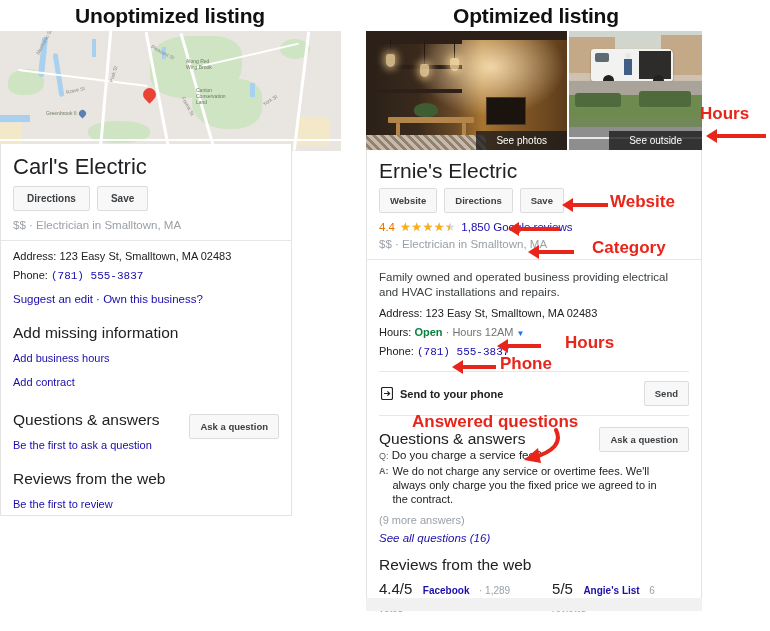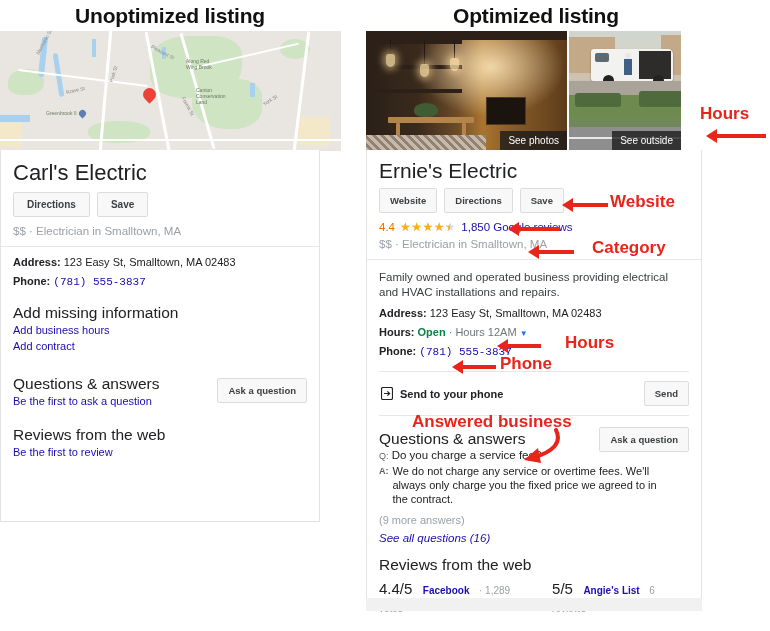--- a/index.html
+++ b/index.html
@@ -25,21 +25,21 @@
   #title-left  { left: 0;   width: 340px; }
   #title-right { left: 366px; width: 340px; }
 
   
   .card {
     position: absolute;
     background: #fff;
     border: 1px solid #e3e3e3;
     border-top: none;
   }
-  #card-left  { left: 0px;   top: 150px; width: 320px; height: 372px; }
+  #card-left  { left: 0px;   top: 144px; width: 292px; height: 372px; }
   #card-right { left: 366px; top: 150px; width: 336px; height: 461px; }
 
   
   #map {
     position: absolute; left: 0px; top: 31px; width: 341px; height: 120px;
     overflow: hidden;
     background: #e9e6e1;
   }
   .map-green { position:absolute; background:#cfe4c3; }
   .map-water { position:absolute; background:#a9d1ee; }
@@ -66,21 +66,21 @@
   #photos {
     position:absolute; left:366px; top:31px; width:336px; height:120px;
     display:flex; gap:2px; overflow:hidden;
   }
   .photo { position:relative; overflow:hidden; }
   .photo-a { width:201px; height:120px;
     background:
       radial-gradient(ellipse at 62% 30%, rgba(255,233,190,0.85) 0%, rgba(255,220,160,0) 42%),
       linear-gradient(90deg, #2a2018 0%, #3a2a1c 26%, #6b4a28 45%, #a8742f 58%, #8a5c27 72%, #5d3c1c 100%);
   }
-  .photo-b { width:112px; height:120px;
+  .photo-b { width:133px; height:120px;
     background: linear-gradient(180deg, #bfae9a 0%, #cfc3b1 40%, #9aa87f 55%, #6f8a55 72%, #7c7e72 100%);
   }
   
   .beam { position:absolute; background:#2c2018; }
   .lamp { position:absolute; width:9px;height:13px;border-radius:3px 3px 6px 6px;
           background:rgba(255,226,170,0.75); box-shadow:0 0 7px 3px rgba(255,215,150,.55); }
   .lampwire { position:absolute; width:1px; background:#241a12; }
   .table { position:absolute; background:#b4854a; border-radius:1px; }
   .plant { position:absolute; background:#3f5c32; border-radius:50% 50% 40% 40%; }
   .rug { position:absolute; background:repeating-linear-gradient(45deg,#c9b9a4 0 3px,#8d8275 3px 6px); }
@@ -97,21 +97,21 @@
   .hedge { position:absolute; background:#4f6a3c; border-radius:3px; }
   .street { position:absolute; background:#8e8e8e; }
   .stripe { position:absolute; background:#e8e8e8; }
   .worker-h { position:absolute; background:#e8e8e8; border-radius:50%; }
   .worker-b { position:absolute; background:#3f5f86; }
 
   .photo-cap {
     position:absolute; right:0; bottom:0;
     background:rgba(25,25,25,0.78);
     color:#fff; font-size:10px; line-height:12px;
-    padding:4px 8px;
+    padding:4px 20px;
   }
 
   
   .biz-name { font-size:22px; color:#202124; padding:10px 12px 6px 12px; font-weight:400; }
   #card-right .biz-name { font-size:21px; padding:9px 12px 5px 12px; }
 
   .btnrow { display:flex; gap:7px; padding:0 12px 8px 12px; }
   .gbtn {
     background:#f8f8f8; border:1px solid #dcdcdc; border-radius:2px;
     font-size:10px; font-weight:bold; color:#3c4043;
@@ -124,31 +124,31 @@
 
   .ratingrow { display:flex; align-items:center; gap:5px; padding:0 12px 5px 12px; font-size:11.5px; }
   .rnum { color:#e37400; font-size:11.5px; }
   .stars { position:relative; display:inline-block; font-size:12px; line-height:12px; letter-spacing:0.5px; color:#dadce0; }
   .stars .fill { position:absolute; left:0; top:0; overflow:hidden; white-space:nowrap; color:#fbad14; }
   .rev-link { color:#1a0dab; font-size:11.5px; }
 
   .descr { padding:10px 12px 7px 12px; font-size:11.5px; line-height:15px; color:#3c4043; }
 
   .infoline { padding:0 12px 7px 12px; font-size:11px; color:#202124; }
-  .infoline b { font-weight:bold;text-align:center; }
+  .infoline b { font-weight:normal;text-align:center; }
   .blue { color:#1a0dab;font-family:Liberation Mono, monospace; }
   .green { color:#0b8043; font-weight:bold;text-align:center; }
   .grayx { color:#70757a; }
   .caret { color:#1a73e8; font-size:8px; }
 
   .links { padding:4px 12px 10px 12px; font-size:11.5px; }
   .links a { color:#1a0dab; text-decoration:none; }
 
   .sect-h { font-size:15.5px; color:#202124; padding:9px 12px 2px 12px; }
-  .sect-sub { font-size:11px; padding:0 12px 8px 12px; }
+  .sect-sub { font-size:11px; padding:0 12px 8px 12px;margin-top:8px; }
   .sect-sub a { color:#1a0dab; text-decoration:none; }
 
   .rowflex { display:flex; justify-content:space-between; align-items:flex-start; }
 
   .sendrow {
     display:flex; align-items:center; justify-content:space-between;
     padding:9px 12px 9px 14px;
   }
   .sendlbl { font-size:11px; font-weight:bold; color:#202124; display:flex; align-items:center; gap:7px; }
 
@@ -237,20 +237,23 @@
     <div style="height:9px;"></div>
     <div class="infoline">
       <b>Address:</b>
       <span>123 Easy St, Smalltown, MA 02483</span>
     </div>
     <div class="infoline">
       <b>Phone:</b>
       <span class="blue">(781) 555-3837</span>
     </div>
 
+    <div class="links">
+      <a href="#">Suggest an edit · Own this business?</a>
+    </div>
 
     <div class="sect-h">Add missing information</div>
     <div class="sect-sub" style="padding-bottom:4px;">
       <a href="#">Add business hours</a>
     </div>
     <div class="sect-sub">
       <a href="#">Add contract</a>
     </div>
 
     <div class="rowflex" style="padding-top:6px;">
@@ -439,19 +442,19 @@
     <div class="arrow-line" style="left:11px;width:33px;"></div>
     <div class="arrow-head" style="left:0;"></div>
   </div>
 
   <div class="anno" style="left:500px;top:354px;">Phone</div>
   <div class="arrow" style="left:452px;top:365px;width:44px;">
     <div class="arrow-line" style="left:11px;width:33px;"></div>
     <div class="arrow-head" style="left:0;"></div>
   </div>
 
-  <div class="anno" style="left:412px;top:412px;">Answered business</div>
+  <div class="anno" style="left:412px;top:412px;">Answered questions</div>
   <svg style="position:absolute;left:498px;top:428px;" width="70" height="40" viewBox="0 0 70 40">
     <path d="M58 2 C 64 14, 56 24, 34 30" fill="none" stroke="#e8251b" stroke-width="4" stroke-linecap="round"></path>
     <path d="M40 20 L 26 32 L 43 35 Z" fill="#e8251b"></path>
   </svg>
 
 </div>
 
 </body></html>

